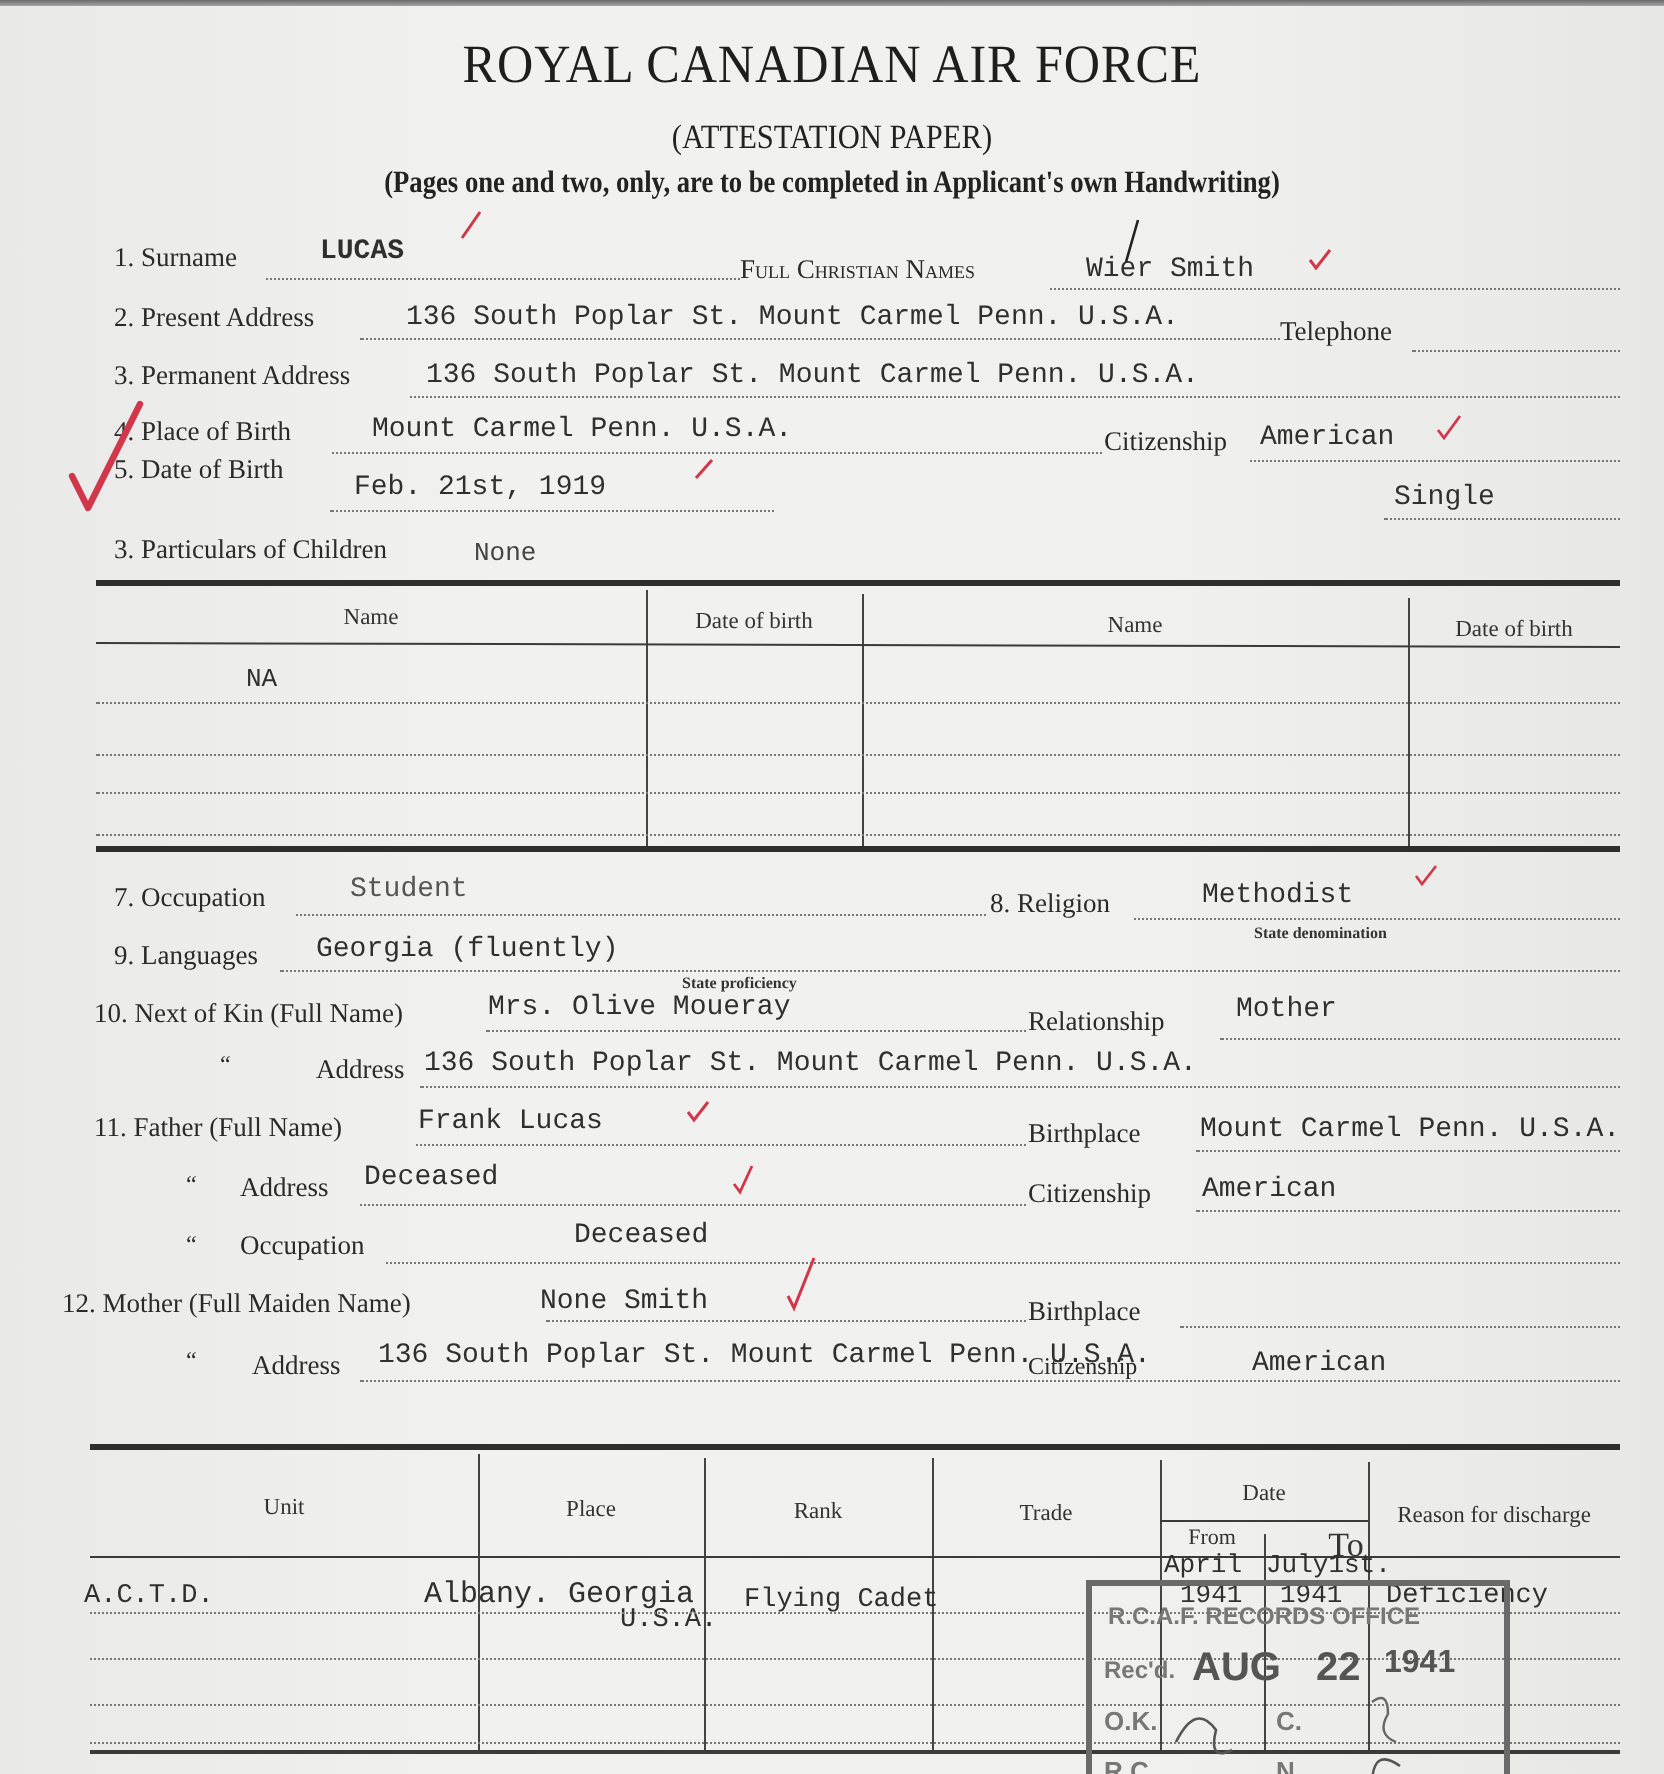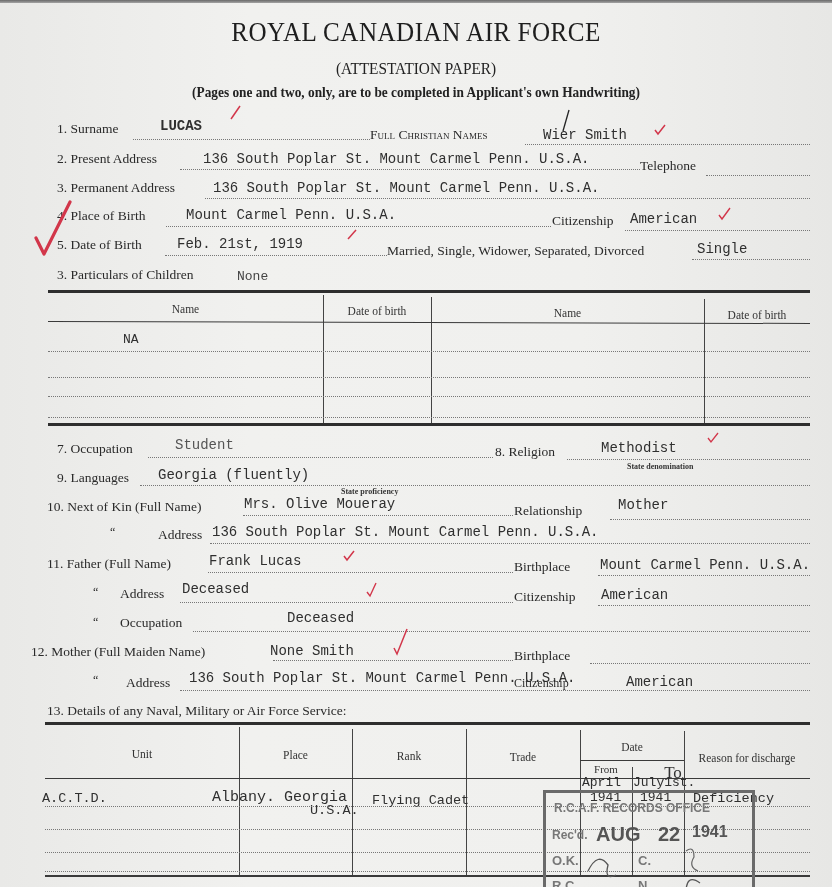--- a/index.html
+++ b/index.html
@@ -48,24 +48,23 @@
   <div class="dots" style="left:205px;top:195px;width:605px"></div>
   <span class="abs typ" style="left:213px;top:177px">136 South Poplar St. Mount Carmel Penn. U.S.A.</span>
 
   <span class="abs lbl" style="left:57px;top:205px">4. Place of Birth</span>
   <div class="dots" style="left:166px;top:223px;width:385px"></div>
   <span class="abs typ" style="left:186px;top:204px">Mount Carmel Penn. U.S.A.</span>
   <span class="abs lbl" style="left:552px;top:210px">Citizenship</span>
   <div class="dots" style="left:625px;top:227px;width:185px"></div>
   <span class="abs typ" style="left:630px;top:208px">American</span>
 
-  <span class="abs lbl" style="left:57px;top:234px">5. Date of Birth</span>
+  <span class="abs lbl" style="left:57px;top:224px">5. Date of Birth</span>
   <div class="dots" style="left:165px;top:252px;width:222px"></div>
   <span class="abs typ" style="left:177px;top:233px">Feb. 21st, 1919</span>
-  <span class="abs lbl" style="left:387px;top:240px">Married, Single, Widower, Separated, Divorced</span>
   <div class="dots" style="left:692px;top:256px;width:118px"></div>
   <span class="abs typ" style="left:697px;top:238px">Single</span>
 
   <span class="abs lbl" style="left:57px;top:264px">3. Particulars of Children</span>
   <span class="abs typ" style="left:237px;top:266px;font-size:13px;color:#444">None</span>
 
   <div class="rule" style="left:48px;top:287px;width:762px"></div>
   <div class="vline" style="left:323px;top:292px;height:128px"></div>
   <div class="vline" style="left:431px;top:294px;height:126px"></div>
   <div class="vline" style="left:704px;top:296px;height:124px"></div>
@@ -132,21 +131,20 @@
   <span class="abs lbl" style="left:514px;top:645px">Birthplace</span>
   <div class="dots" style="left:590px;top:660px;width:220px"></div>
 
   <span class="abs lbl" style="left:93px;top:670px;font-size:12px">“</span>
   <span class="abs lbl" style="left:126px;top:672px">Address</span>
   <div class="dots" style="left:180px;top:687px;width:630px"></div>
   <span class="abs typ" style="left:189px;top:667px">136 South Poplar St. Mount Carmel Penn. U.S.A.</span>
   <span class="abs lbl" style="left:514px;top:673px;font-size:12px">Citizenship</span>
   <span class="abs typ" style="left:626px;top:671px">American</span>
 
-  <span class="abs lbl" style="left:47px;top:700px">13. Details of any Naval, Military or Air Force Service:</span>
 
   <div class="rule" style="left:45px;top:719px;width:765px"></div>
   <div class="vline" style="left:239px;top:724px;height:148px"></div>
   <div class="vline" style="left:352px;top:726px;height:146px"></div>
   <div class="vline" style="left:466px;top:726px;height:146px"></div>
   <div class="vline" style="left:580px;top:727px;height:145px"></div>
   <div class="vline" style="left:632px;top:764px;height:108px"></div>
   <div class="vline" style="left:684px;top:728px;height:144px"></div>
 
   <div class="abs th" style="left:45px;width:194px;top:745px">Unit</div>

